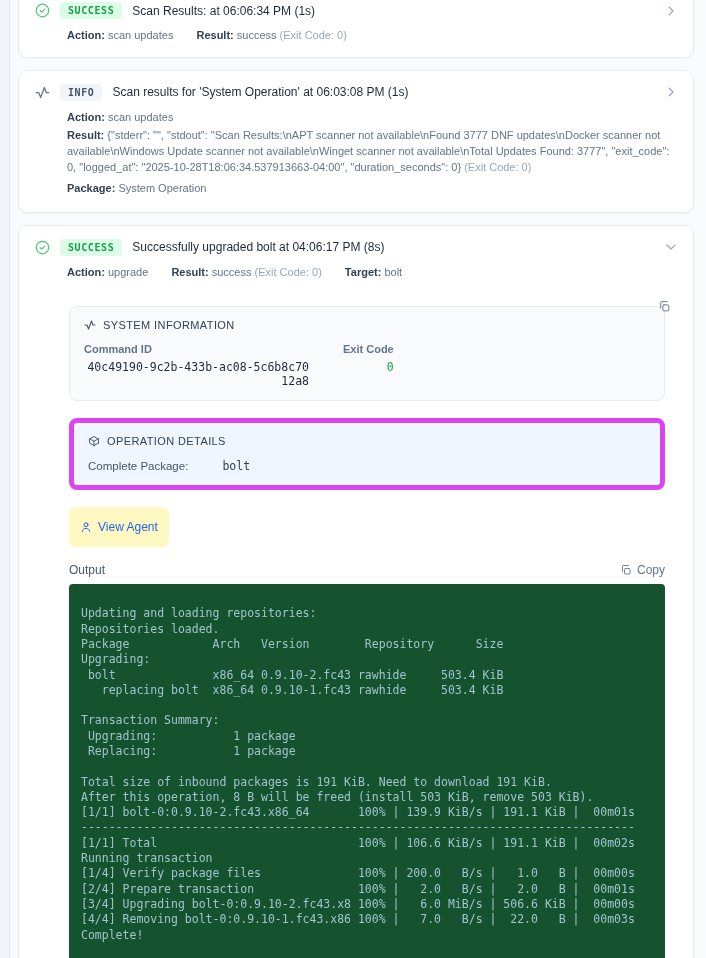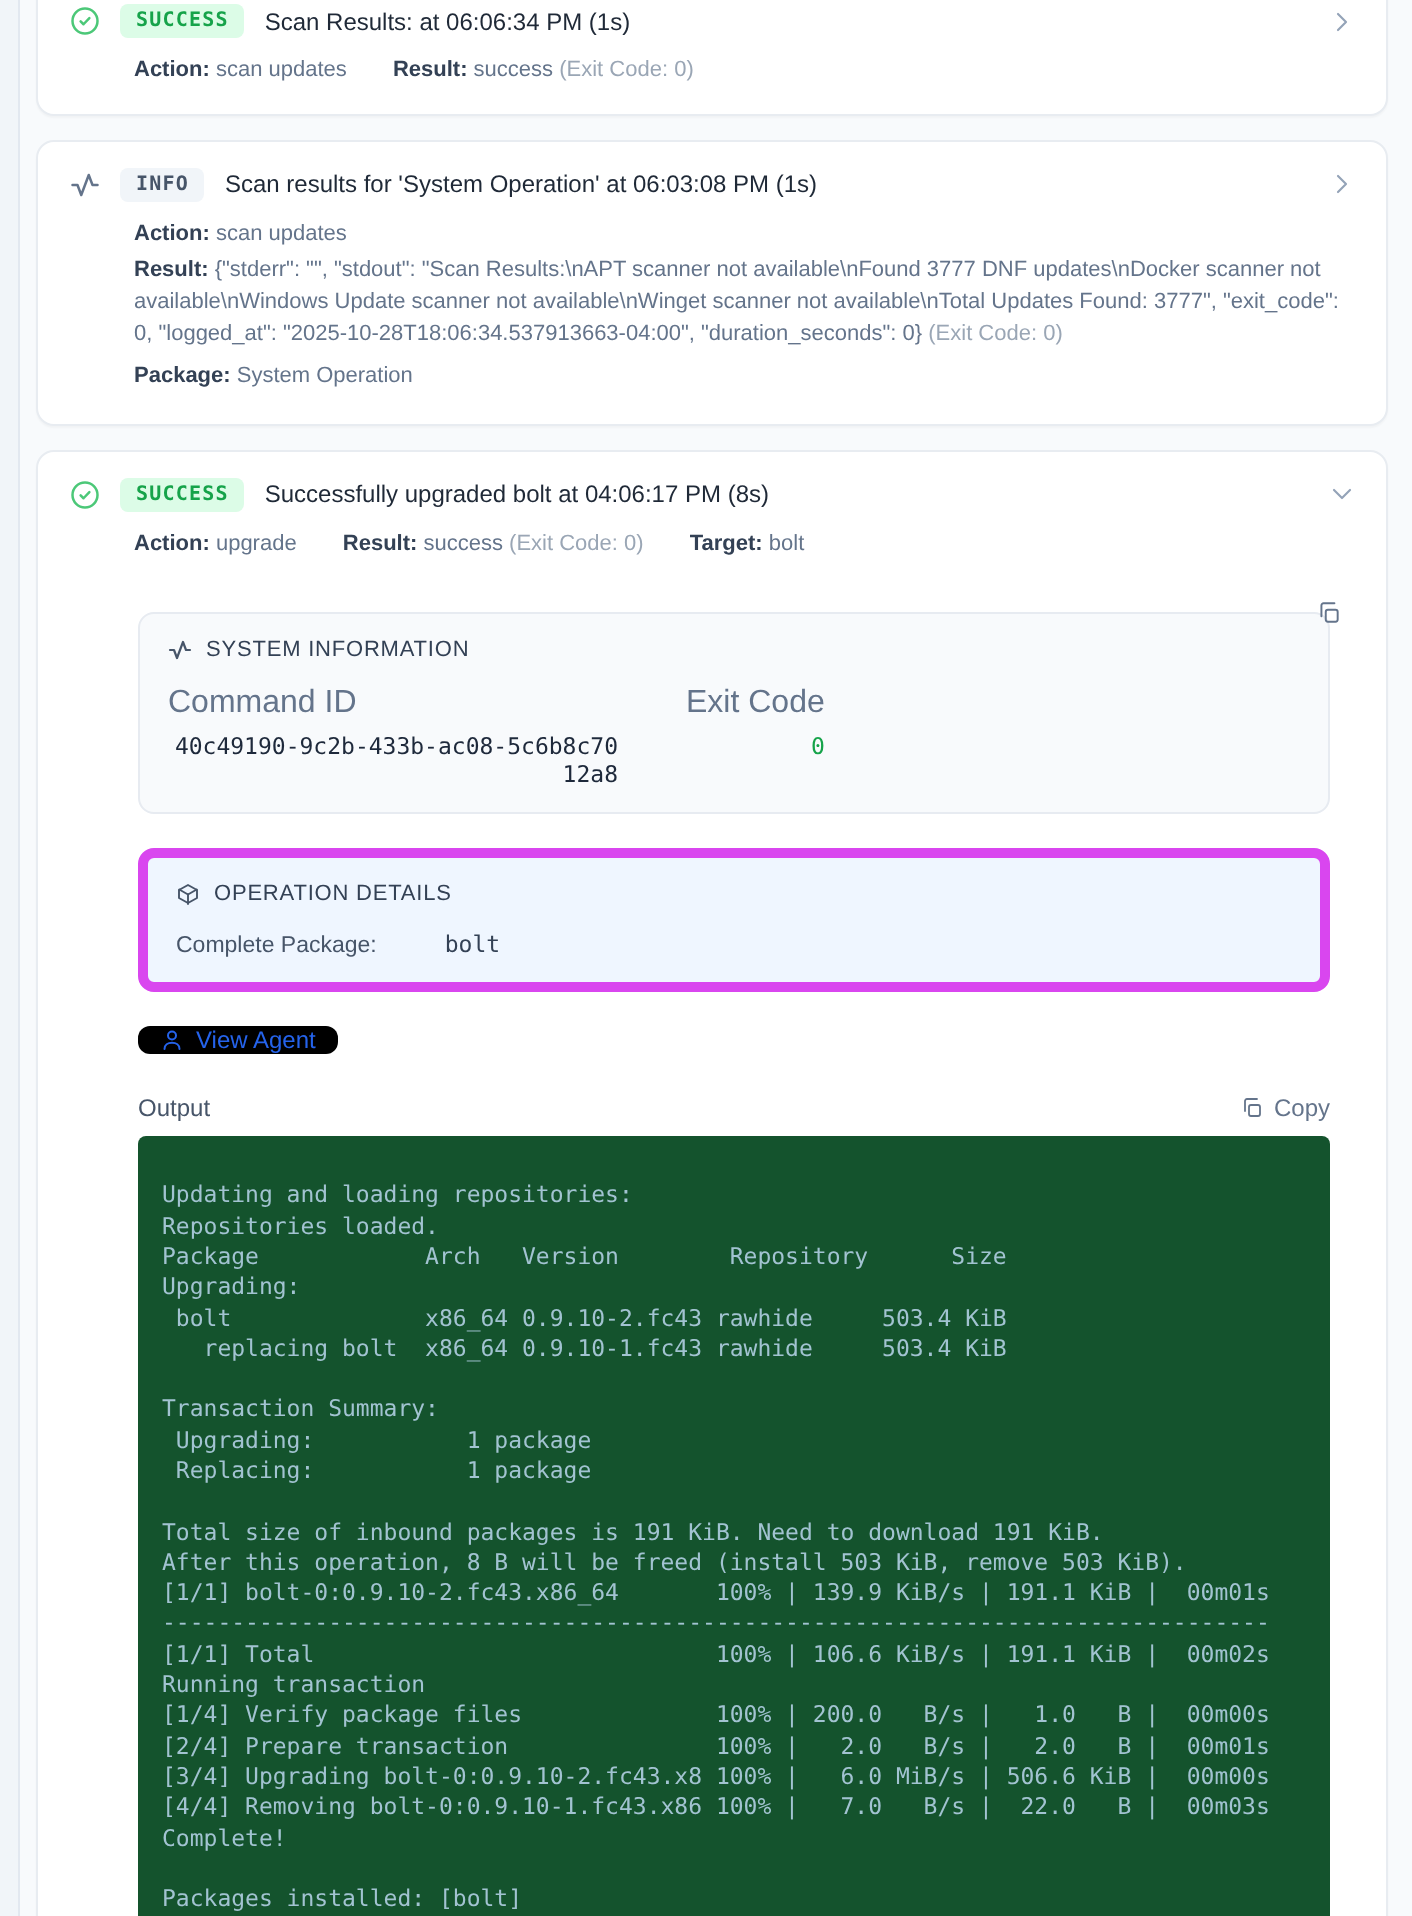--- a/index.html
+++ b/index.html
@@ -61,37 +61,37 @@
   }
   .panel.sysinfo { background: #f8fafc; border: 1px solid #e7ebf1; }
   .panel.opdetails { background: #eff6ff; border: 5px solid #d946ef; margin-top: 17px; }
   .panel-head {
     display: flex; align-items: center; gap: 7px;
     font-size: 11px; font-weight: 400; color: #334155; letter-spacing: 0.4px;
     margin-bottom: 12px;
   }
   .fields { display: flex; }
   .field { margin-right: 34px; }
-  .field-label { font-size: 16px; color: #64748b; margin-bottom: 5px; }
+  .field-label { font-size: 11px; color: #64748b; margin-bottom: 5px; font-weight: bold; }
   .field-value {
     font-family: "DejaVu Sans Mono", monospace;
     font-size: 11.5px; color: #1e293b; line-height: 1.25; text-align: right;
   }
   .field-value.wrap { width: 225px; word-break: break-all; }
   .field-value.green { color: #16a34a; }
   .op-row { font-size: 11.5px; color: #475569; }
   .op-value {
     font-family: "DejaVu Sans Mono", monospace;
     color: #334155; margin-left: 34px; font-size: 11.5px;
   }
   .view-agent-btn {
     margin-top: 17px; display: inline-flex; align-items: center; gap: 6px;
-    background: #000000; color: #2563eb;
+    background: #fef9c3; color: #2563eb;
     font-size: 12px; font-weight: 500; font-family: "Liberation Sans", sans-serif;
-    border: none; border-radius: 6px; padding: 0 11px; cursor: pointer;
+    border: none; border-radius: 6px; padding: 13px 11px; cursor: pointer;
   }
   .output-row {
     margin-top: 16px; display: flex; align-items: center; justify-content: space-between; gap: 16px;
   }
   .output-label { font-size: 12px; color: #475569; }
   .copy-btn {
     display: inline-flex; align-items: center; gap: 5px;
     background: transparent; border: none; cursor: pointer;
     font-size: 12px; color: #64748b; font-family: "Liberation Sans", sans-serif; padding: 0;
   }

